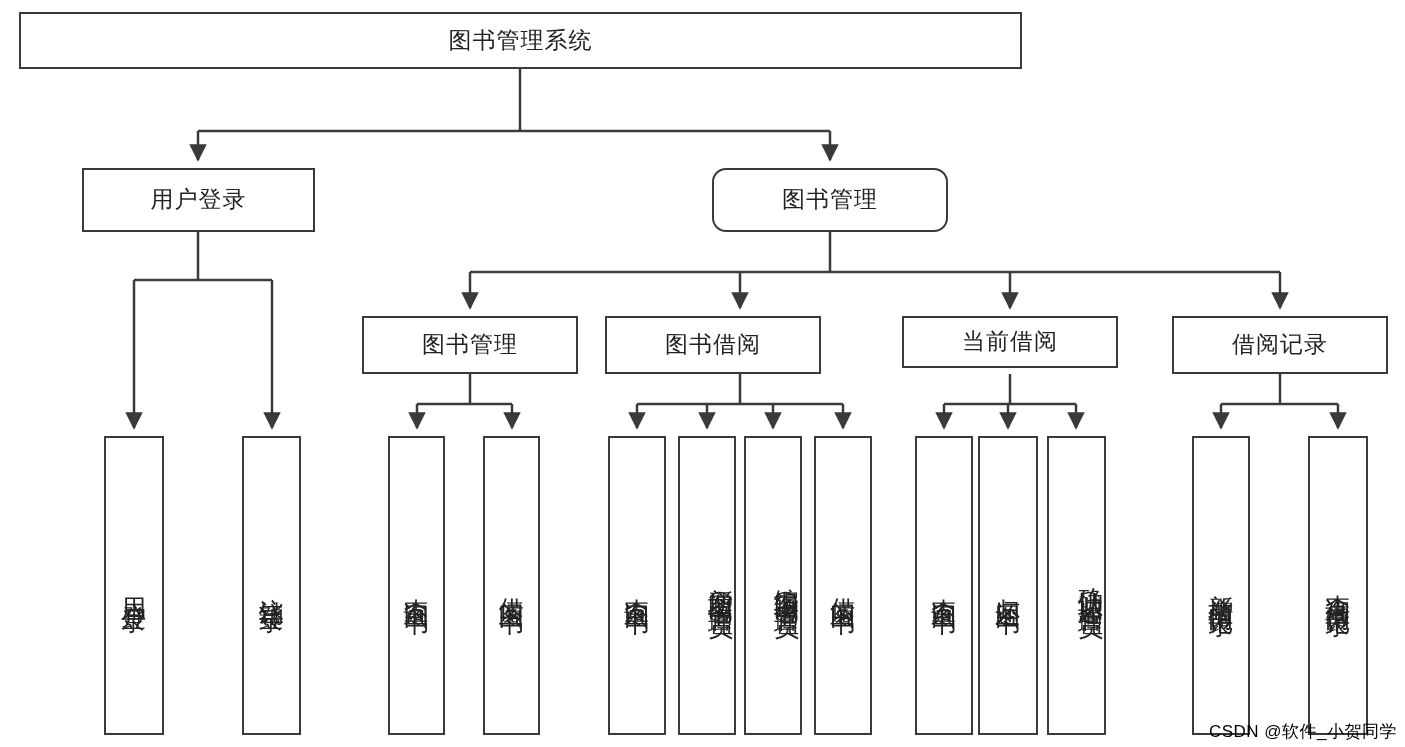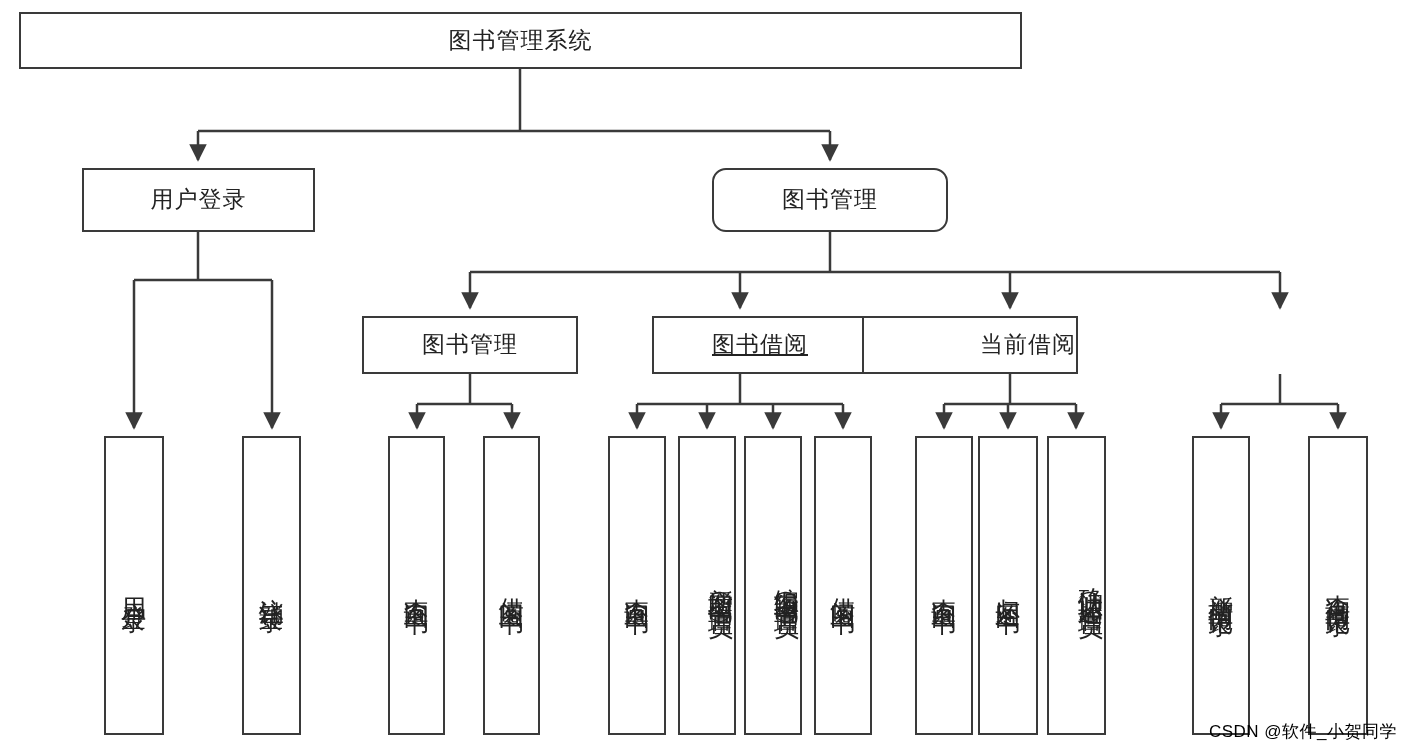--- a/index.html
+++ b/index.html
@@ -137,25 +137,28 @@
   <div class="node horiz" id="n-l2-0" style="left: 82px; top: 168px; width: 233px; height: 64px;">
     <span>用户登录</span>
   </div>
   <div class="node horiz" id="n-l2-1" style="left: 712px; top: 168px; width: 236px; height: 64px; border-radius: 14px;">
     <span>图书管理</span>
   </div>
 
   <div class="node horiz" id="n-l3-0" style="left: 362px; top: 316px; width: 216px; height: 58px;">
     <span>图书管理</span>
   </div>
-  <div class="node horiz" id="n-l3-1" style="left: 652px; top: 316px; width: 216px; height: 58px; text-decoration: underline;">
+  <div class="node horiz" id="n-l3-1" style="left: 605px; top: 316px; width: 216px; height: 58px;">
     <span>图书借阅</span>
   </div>
-  <div class="node horiz" id="n-l3-2" style="left: 862px; top: 316px; width: 216px; height: 58px; justify-content: flex-end;">
+  <div class="node horiz" id="n-l3-2" style="left: 902px; top: 316px; width: 216px; height: 52px;">
     <span>当前借阅</span>
+  </div>
+  <div class="node horiz" id="n-l3-3" style="left: 1172px; top: 316px; width: 216px; height: 58px;">
+    <span>借阅记录</span>
   </div>
 
   <div class="node vert midalign" id="n-lf-0" style="left: 104px; top: 436px; width: 60px; height: 299px;">
     <span class="label-v">用户登录</span>
   </div>
   <div class="node vert midalign" id="n-lf-1" style="left: 242px; top: 436px; width: 59px; height: 299px;">
     <span class="label-v">注销登录</span>
   </div>
   <div class="node vert midalign" id="n-lf-2" style="left: 388px; top: 436px; width: 57px; height: 299px;">
     <span class="label-v">查询图书</span>

